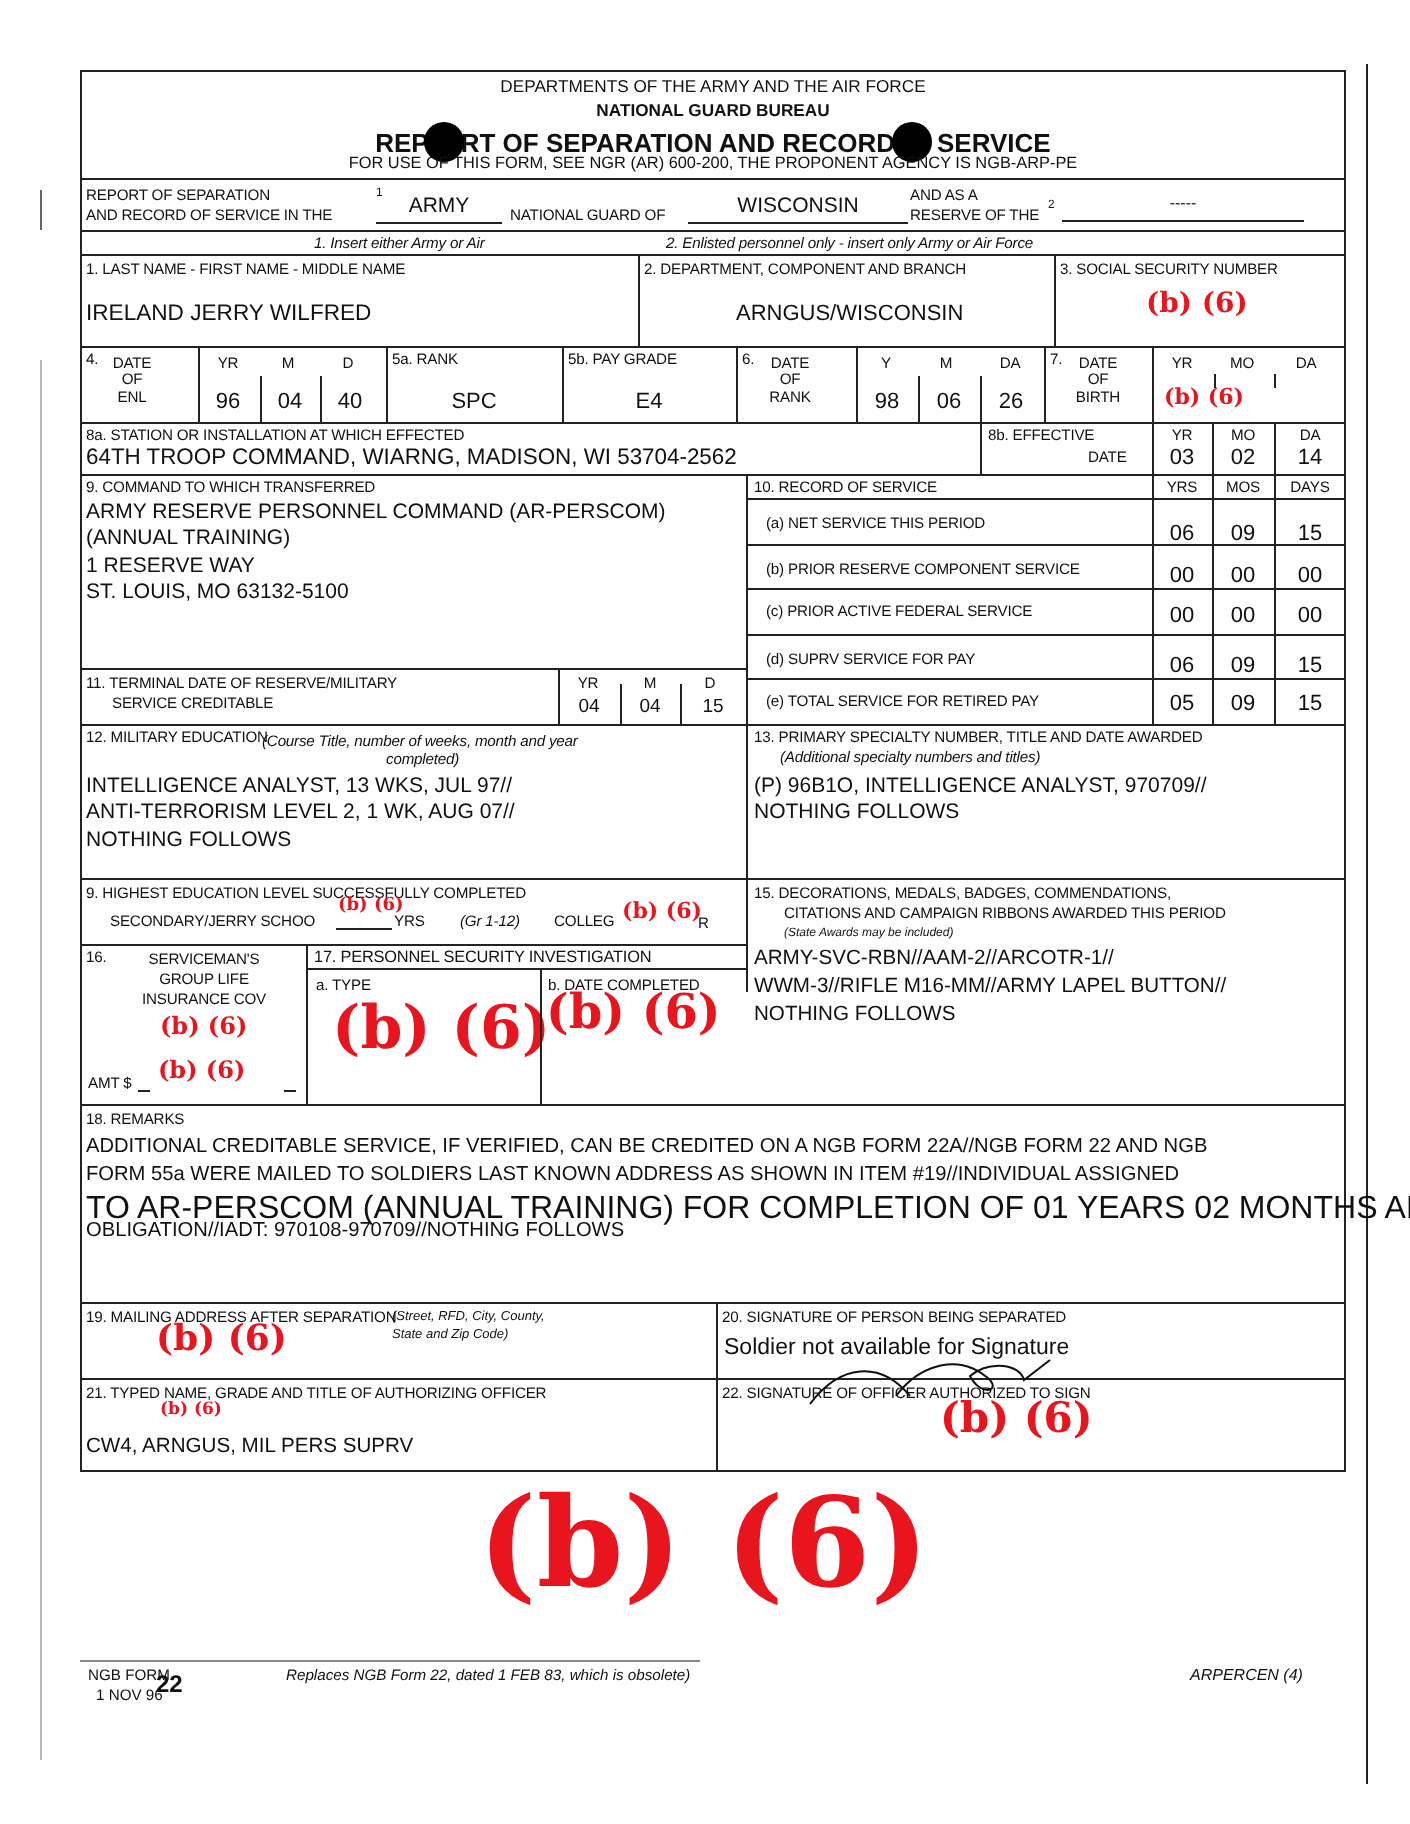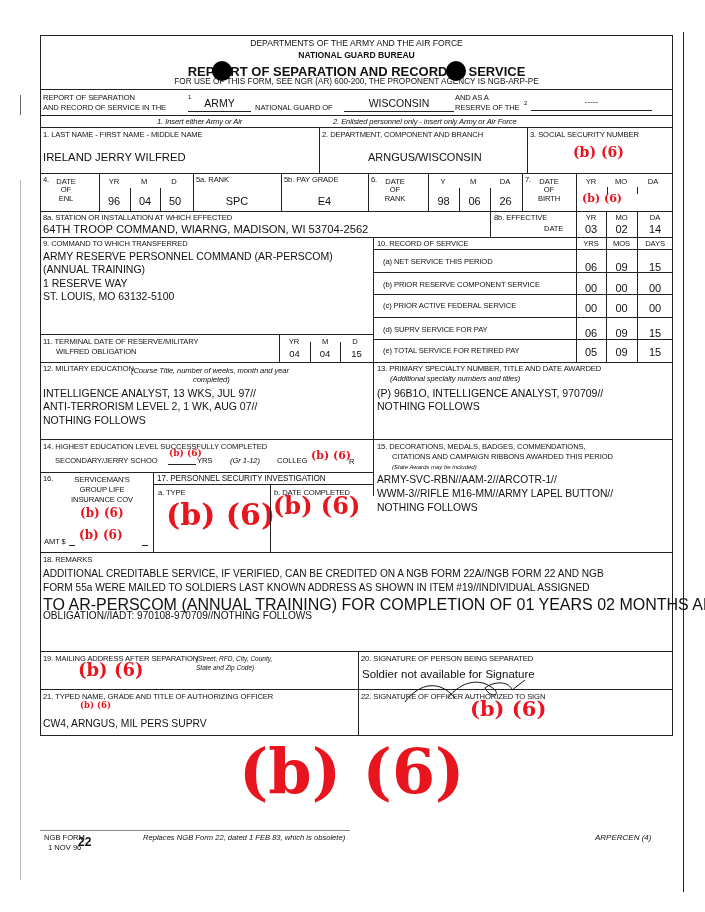--- a/index.html
+++ b/index.html
@@ -70,21 +70,21 @@
   <div class="t lbl ctr" style="left:47px;width:38px;top:186px">OF</div>
   <div class="t lbl ctr" style="left:47px;width:38px;top:195px">ENL</div>
   <div class="ln" style="left:99px;top:173px;width:1px;height:38px"></div>
   <div class="t lbl ctr" style="left:99px;width:30px;top:178px">YR</div>
   <div class="t lbl ctr" style="left:129px;width:30px;top:178px">M</div>
   <div class="t lbl ctr" style="left:159px;width:30px;top:178px">D</div>
   <div class="ln" style="left:130px;top:188px;width:1px;height:23px"></div>
   <div class="ln" style="left:160px;top:188px;width:1px;height:23px"></div>
   <div class="t val ctr" style="left:99px;width:30px;top:196px">96</div>
   <div class="t val ctr" style="left:130px;width:30px;top:196px">04</div>
-  <div class="t val ctr" style="left:160px;width:30px;top:196px">50</div>
+  <div class="t val ctr" style="left:160px;width:30px;top:196px">40</div>
   <div class="ln" style="left:193px;top:173px;width:1px;height:38px"></div>
   <div class="t lbl" style="left:196px;top:176px">5a. RANK</div>
   <div class="t val ctr" style="left:193px;width:88px;top:196px">SPC</div>
   <div class="ln" style="left:281px;top:173px;width:1px;height:38px"></div>
   <div class="t lbl" style="left:284px;top:176px">5b. PAY GRADE</div>
   <div class="t val ctr" style="left:281px;width:87px;top:196px">E4</div>
   <div class="ln" style="left:368px;top:173px;width:1px;height:38px"></div>
   <div class="t lbl" style="left:371px;top:176px">6.</div>
   <div class="t lbl ctr" style="left:375px;width:40px;top:178px">DATE</div>
   <div class="t lbl ctr" style="left:375px;width:40px;top:186px">OF</div>
@@ -176,21 +176,21 @@
   <div class="ln" style="left:373px;top:339px;width:300px;height:1px"></div>
 
   <div class="t lbl" style="left:383px;top:347px">(e) TOTAL SERVICE FOR RETIRED PAY</div>
   <div class="t val ctr" style="left:576px;width:30px;top:347px">05</div>
   <div class="t val ctr" style="left:606px;width:31px;top:347px">09</div>
   <div class="t val ctr" style="left:637px;width:36px;top:347px">15</div>
 </div>
 
 <div>
   <div class="t lbl" style="left:43px;top:338px">11. TERMINAL DATE OF RESERVE/MILITARY</div>
-  <div class="t lbl" style="left:56px;top:348px">WILFRED OBLIGATION</div>
+  <div class="t lbl" style="left:56px;top:348px">SERVICE CREDITABLE</div>
   <div class="ln" style="left:279px;top:334px;width:1px;height:28px"></div>
   <div class="t lbl ctr" style="left:279px;width:30px;top:338px">YR</div>
   <div class="t lbl ctr" style="left:310px;width:30px;top:338px">M</div>
   <div class="t lbl ctr" style="left:340px;width:30px;top:338px">D</div>
   <div class="ln" style="left:310px;top:342px;width:1px;height:20px"></div>
   <div class="ln" style="left:340px;top:342px;width:1px;height:20px"></div>
   <div class="t ctr" style="left:279px;width:31px;top:349px;font-size:9.5px">04</div>
   <div class="t ctr" style="left:310px;width:30px;top:349px;font-size:9.5px">04</div>
   <div class="t ctr" style="left:340px;width:33px;top:349px;font-size:9.5px">15</div>
 </div>
@@ -207,21 +207,21 @@
 </div>
 <div>
   <div class="t lbl" style="left:377px;top:365px">13. PRIMARY SPECIALTY NUMBER, TITLE AND DATE AWARDED</div>
   <div class="t lbl it" style="left:390px;top:375px">(Additional specialty numbers and titles)</div>
   <div class="t" style="left:377px;top:388px;font-size:10.5px">(P) 96B1O, INTELLIGENCE ANALYST, 970709//</div>
   <div class="t" style="left:377px;top:401px;font-size:10.5px">NOTHING FOLLOWS</div>
 </div>
 <div class="ln" style="left:40px;top:439px;width:633px;height:1px"></div>
 
 <div>
-  <div class="t lbl" style="left:43px;top:443px">14. HIGHEST EDUCATION LEVEL SUCCESSFULLY COMPLETED</div>
+  <div class="t lbl" style="left:43px;top:443px">9. HIGHEST EDUCATION LEVEL SUCCESSFULLY COMPLETED</div>
   <div class="t lbl" style="left:55px;top:457px">SECONDARY/JERRY SCHOO</div>
   <div class="t red" style="left: 169px; top: 449px; font-size: 9px; color: rgb(232, 20, 30);">(b) (6)</div>
   <div class="ln" style="left:168px;top:464px;width:28px;height:1px"></div>
   <div class="t lbl" style="left:197px;top:457px">YRS</div>
   <div class="t lbl it" style="left:230px;top:457px">(Gr 1-12)</div>
   <div class="t lbl" style="left:277px;top:457px">COLLEG</div>
   <div class="t red" style="left: 311px; top: 450px; font-size: 11px; color: rgb(232, 20, 30);">(b) (6)</div>
   <div class="t lbl" style="left:349px;top:458px">R</div>
 </div>
 <div class="ln" style="left:40px;top:472px;width:333px;height:1px"></div>

